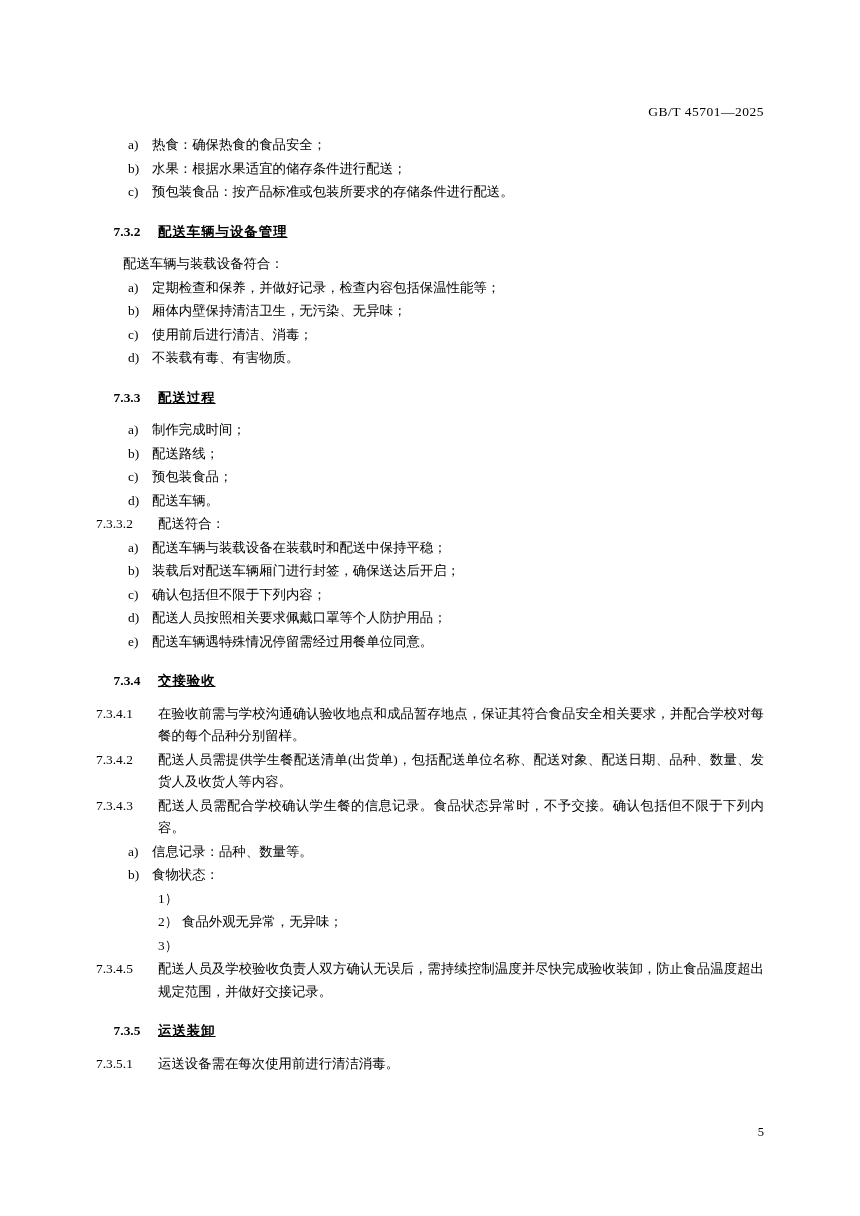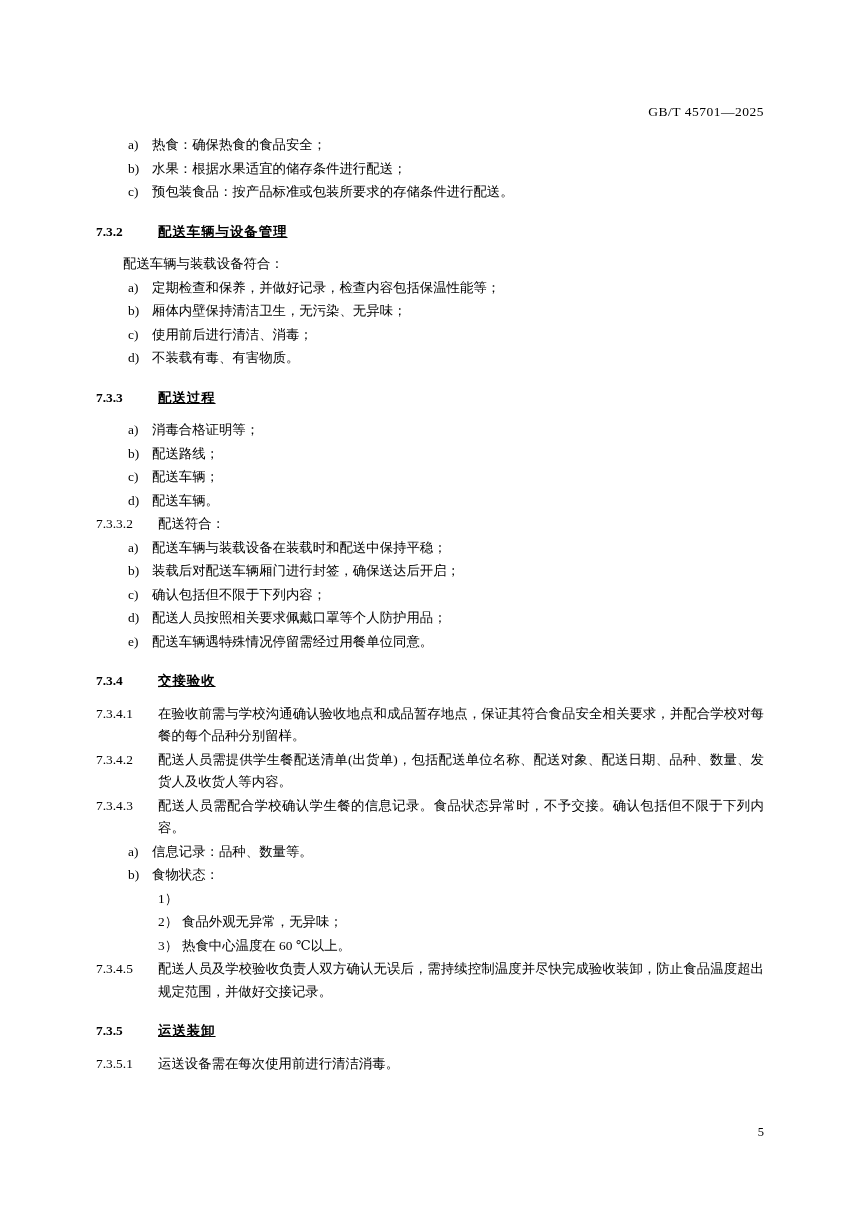--- a/index.html
+++ b/index.html
@@ -63,20 +63,21 @@
     display: flex;
     align-items: flex-start;
     font-weight: bold;
     margin-top: 17px;
     margin-bottom: 10px;
     font-size: 13.4px;
   }
   .heading .hnum {
     flex: 0 0 auto;
     width: 62px;
+    text-align: center;
   }
   .heading .htxt {
     flex: 1 1 auto;
     letter-spacing: 1px;
     text-decoration: underline;
   }
   
   .indent-para {
     margin-top: 6px;
     text-indent: 27px;
@@ -177,29 +178,29 @@
     </div>
 
     <div class="heading">
       <span class="hnum">7.3.3</span>
       <span class="htxt">配送过程</span>
     </div>
 
     <div>
       <div class="litem">
         <span class="lmark">a)</span>
-        <span class="ltxt">消毒合格证明等；</span>
+        <span class="ltxt">制作完成时间；</span>
       </div>
       <div class="litem">
         <span class="lmark">b)</span>
         <span class="ltxt">配送路线；</span>
       </div>
       <div class="litem">
         <span class="lmark">c)</span>
-        <span class="ltxt">配送车辆；</span>
+        <span class="ltxt">预包装食品；</span>
       </div>
       <div class="litem">
         <span class="lmark">d)</span>
         <span class="ltxt">配送车辆。</span>
       </div>
     </div>
 
     <div class="clause">
       <span class="num">7.3.3.2</span>
       <span class="txt">配送符合：</span>
@@ -255,21 +256,20 @@
       </div>
       <div class="sublitem">
         <span class="lmark">1）</span>
       </div>
       <div class="sublitem">
         <span class="lmark">2）</span>
         <span class="ltxt">食品外观无异常，无异味；</span>
       </div>
       <div class="sublitem">
         <span class="lmark">3）</span>
-        <span class="ltxt">热食中心温度在 60 ℃以上。</span>
       </div>
     </div>
     <div class="clause">
       <span class="num">7.3.4.5</span>
       <span class="txt">配送人员及学校验收负责人双方确认无误后，需持续控制温度并尽快完成验收装卸，防止食品温度超出规定范围，并做好交接记录。</span>
     </div>
 
     <div class="heading">
       <span class="hnum">7.3.5</span>
       <span class="htxt">运送装卸</span>

